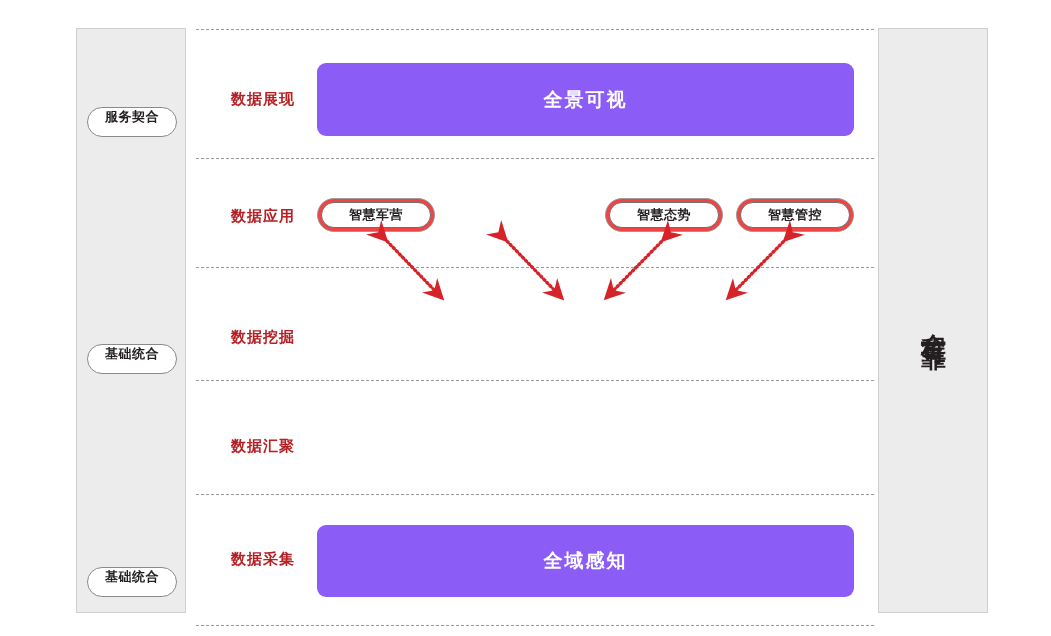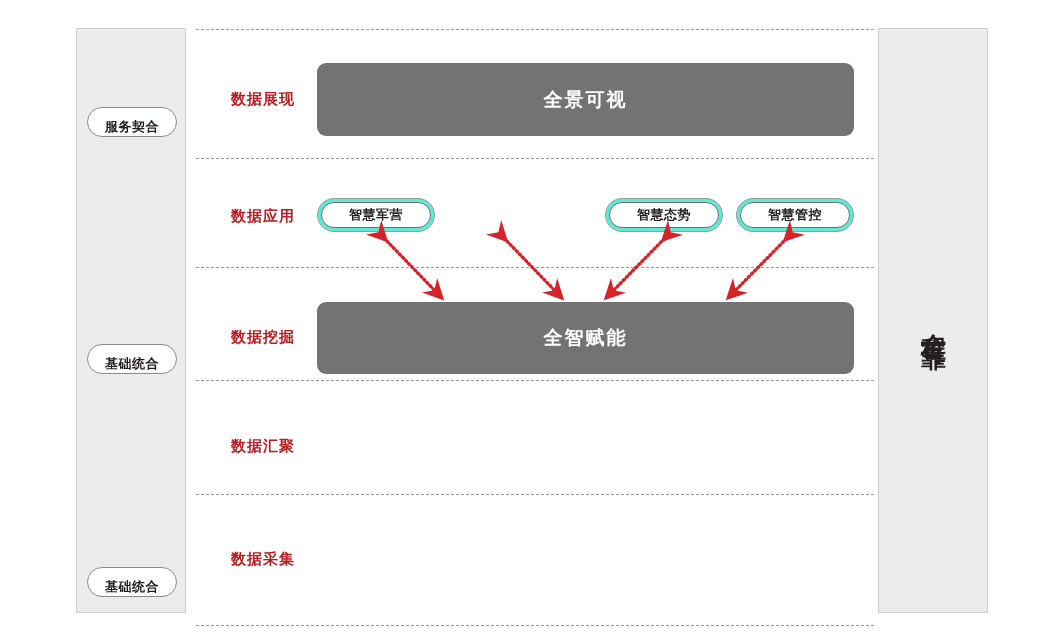--- a/index.html
+++ b/index.html
@@ -33,21 +33,21 @@
   
   .stage-capsule {
     position: absolute;
     left: 10px;
     width: 90px;
     height: 30px;
     border: 1px solid #8a8a8a;
     border-radius: 16px;
     background: #ffffff;
     display: flex;
-    align-items: flex-end;
+    align-items: flex-start;
     justify-content: center;
     font-size: 13px;
     font-weight: bold;
     color: #231f20;
     letter-spacing: 0.5px;
     box-sizing: border-box;
   }
 
   
   #right-slogan {
@@ -90,40 +90,40 @@
     letter-spacing: 1px;
     text-align: center;
   }
 
   
   .red-bar {
     position: absolute;
     left: 317px;
     width: 537px;
     border-radius: 9px;
-    background: #737373;
+    background: #8b5cf6;
     display: flex;
     align-items: center;
     justify-content: center;
     color: #ffffff;
     font-size: 19px;
     font-weight: bold;
     letter-spacing: 2px;
     box-sizing: border-box;
   }
 
   
   .app-capsule {
     position: absolute;
     top: 198px;
     width: 118px;
     height: 34px;
     border: 1px solid #9b9b9b;
     border-radius: 18px;
-    background: #5eead4;
+    background: #ef4444;
     box-sizing: border-box;
     padding: 3px;
   }
   .app-capsule .inner {
     width: 100%;
     height: 100%;
     border: 1px solid #6f6f6f;
     border-radius: 14px;
     background: #ffffff;
     display: flex;
@@ -178,22 +178,22 @@
 
   <div class="cat-label" style="top:90px">数据展现</div>
   <div class="cat-label" style="top:207px">数据应用</div>
   <div class="cat-label" style="top:328px">数据挖掘</div>
   <div class="cat-label" style="top:437px">数据汇聚</div>
   <div class="cat-label" style="top:550px">数据采集</div>
 
   <div class="red-bar" style="top:63px;  height:73px">
     <span>全景可视</span>
   </div>
-  <div class="red-bar" style="top:302px; height:72px">
-    <span>全智赋能</span>
+  <div class="red-bar" style="top:525px; height:72px">
+    <span>全域感知</span>
   </div>
 
   <div class="app-capsule" style="left:317px">
     <div class="inner">
       <span>智慧军营</span>
     </div>
   </div>
   <div class="app-capsule" style="left:736px">
     <div class="inner">
       <span>智慧管控</span>

